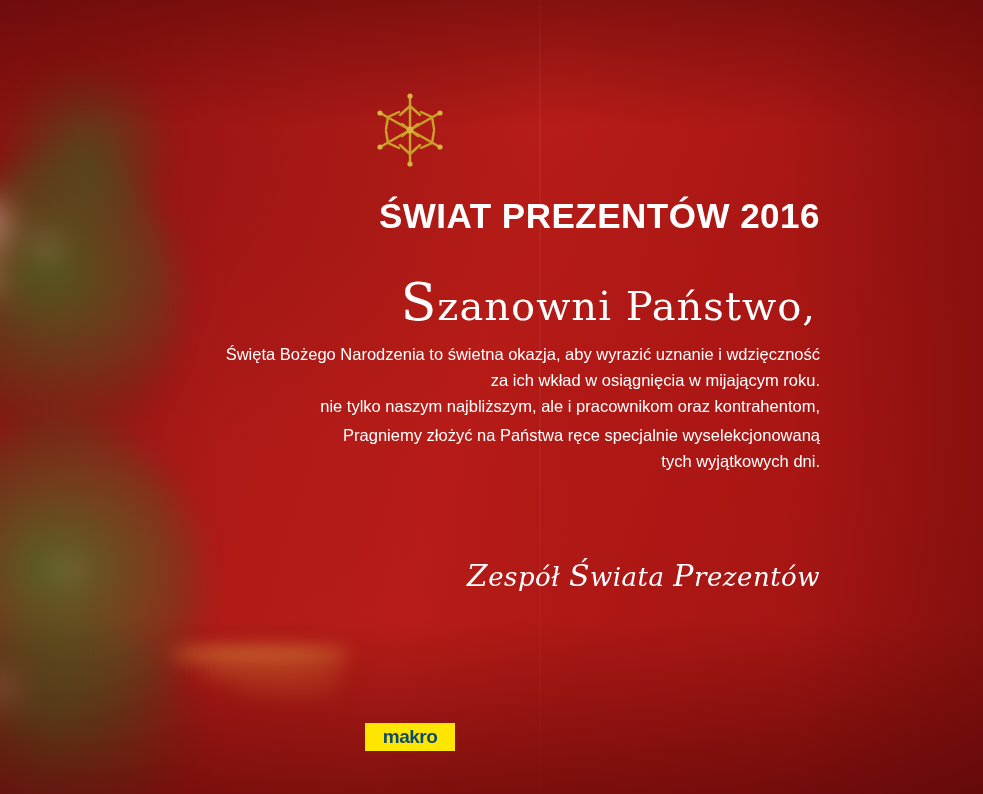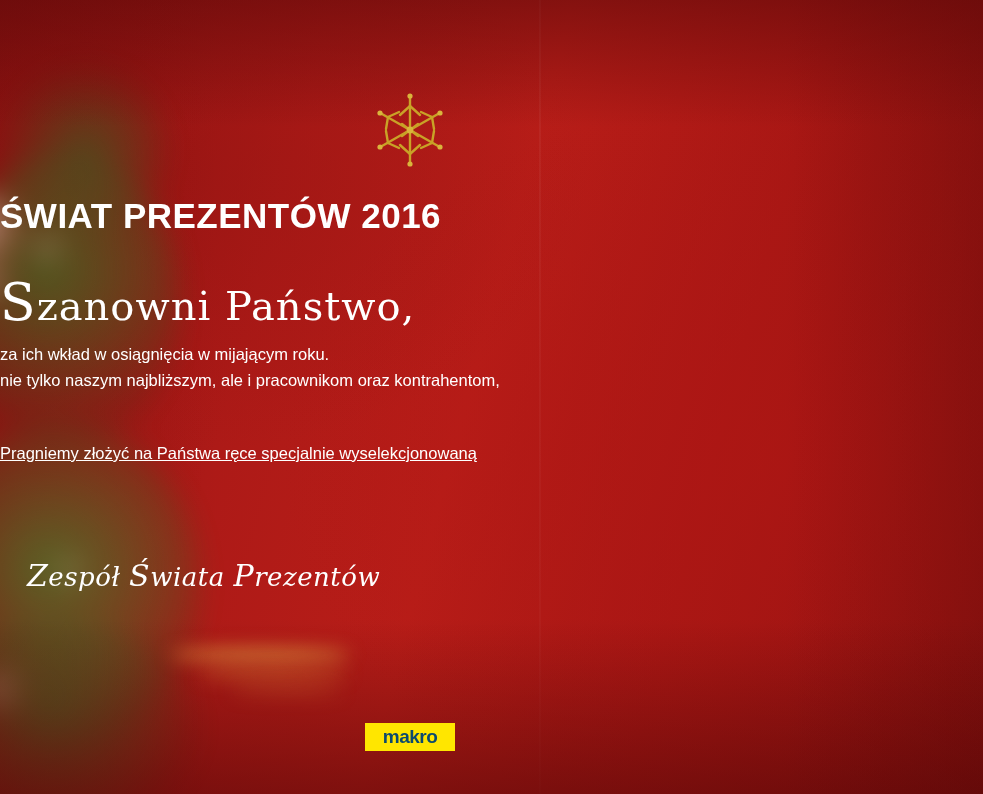--- a/index.html
+++ b/index.html
@@ -86,21 +86,21 @@
     width: 2px; height: 794px;
     background: linear-gradient(to bottom, rgba(255,255,255,0.05), rgba(255,255,255,0.02));
     pointer-events: none;
   }
 
   .content {
     position: relative;
     z-index: 5;
     width: 820px;
     height: 794px;
-    text-align: left;
+    text-align: right;
     color: #ffffff;
   }
 
   .snowflake {
     position: absolute;
     left: 0; right: 0;
     top: 90px;
     height: 80px;
     display: flex;
     align-items: center;
@@ -129,21 +129,21 @@
   .salutation .cap { font-size: 52px; }
 
   .para {
     position: absolute;
     left: 0; right: 0;
     font-size: 16.5px;
     line-height: 26px;
     color: #ffffff;
   }
   .para-1 { top: 341px; }
-  .para-2 { top: 440px; text-decoration: underline; }
+  .para-2 { top: 422px; }
 
   .closing {
     position: absolute;
     left: 0; right: 0;
     top: 556px;
     font-family: "DejaVu Serif", serif;
     font-style: italic;
     color: #ffffff;
   }
   .closing .line1 { font-size: 20px; letter-spacing: .5px; }
@@ -232,26 +232,28 @@
       </svg>
     </div>
 
     <div class="headline">ŚWIAT PREZENTÓW 2016</div>
 
     <div class="salutation">
       <span class="cap">S</span><span>zanowni Państwo,</span>
     </div>
 
     <div class="para para-1">
+      <div>Święta Bożego Narodzenia to świetna okazja, aby wyrazić uznanie i wdzięczność</div>
       <div>za ich wkład w osiągnięcia w mijającym roku.</div>
       <div>nie tylko naszym najbliższym, ale i pracownikom oraz kontrahentom,</div>
     </div>
 
     <div class="para para-2">
       <div>Pragniemy złożyć na Państwa ręce specjalnie wyselekcjonowaną</div>
+      <div>tych wyjątkowych dni.</div>
     </div>
 
     <div class="closing">
       <div class="line2"><span class="cap">Z</span><span>espół </span><span class="cap">Ś</span><span>wiata </span><span class="cap">P</span><span>rezentów</span></div>
     </div>
 
     <div class="logo">
       <span class="logo-text">makro</span>
     </div>
 

